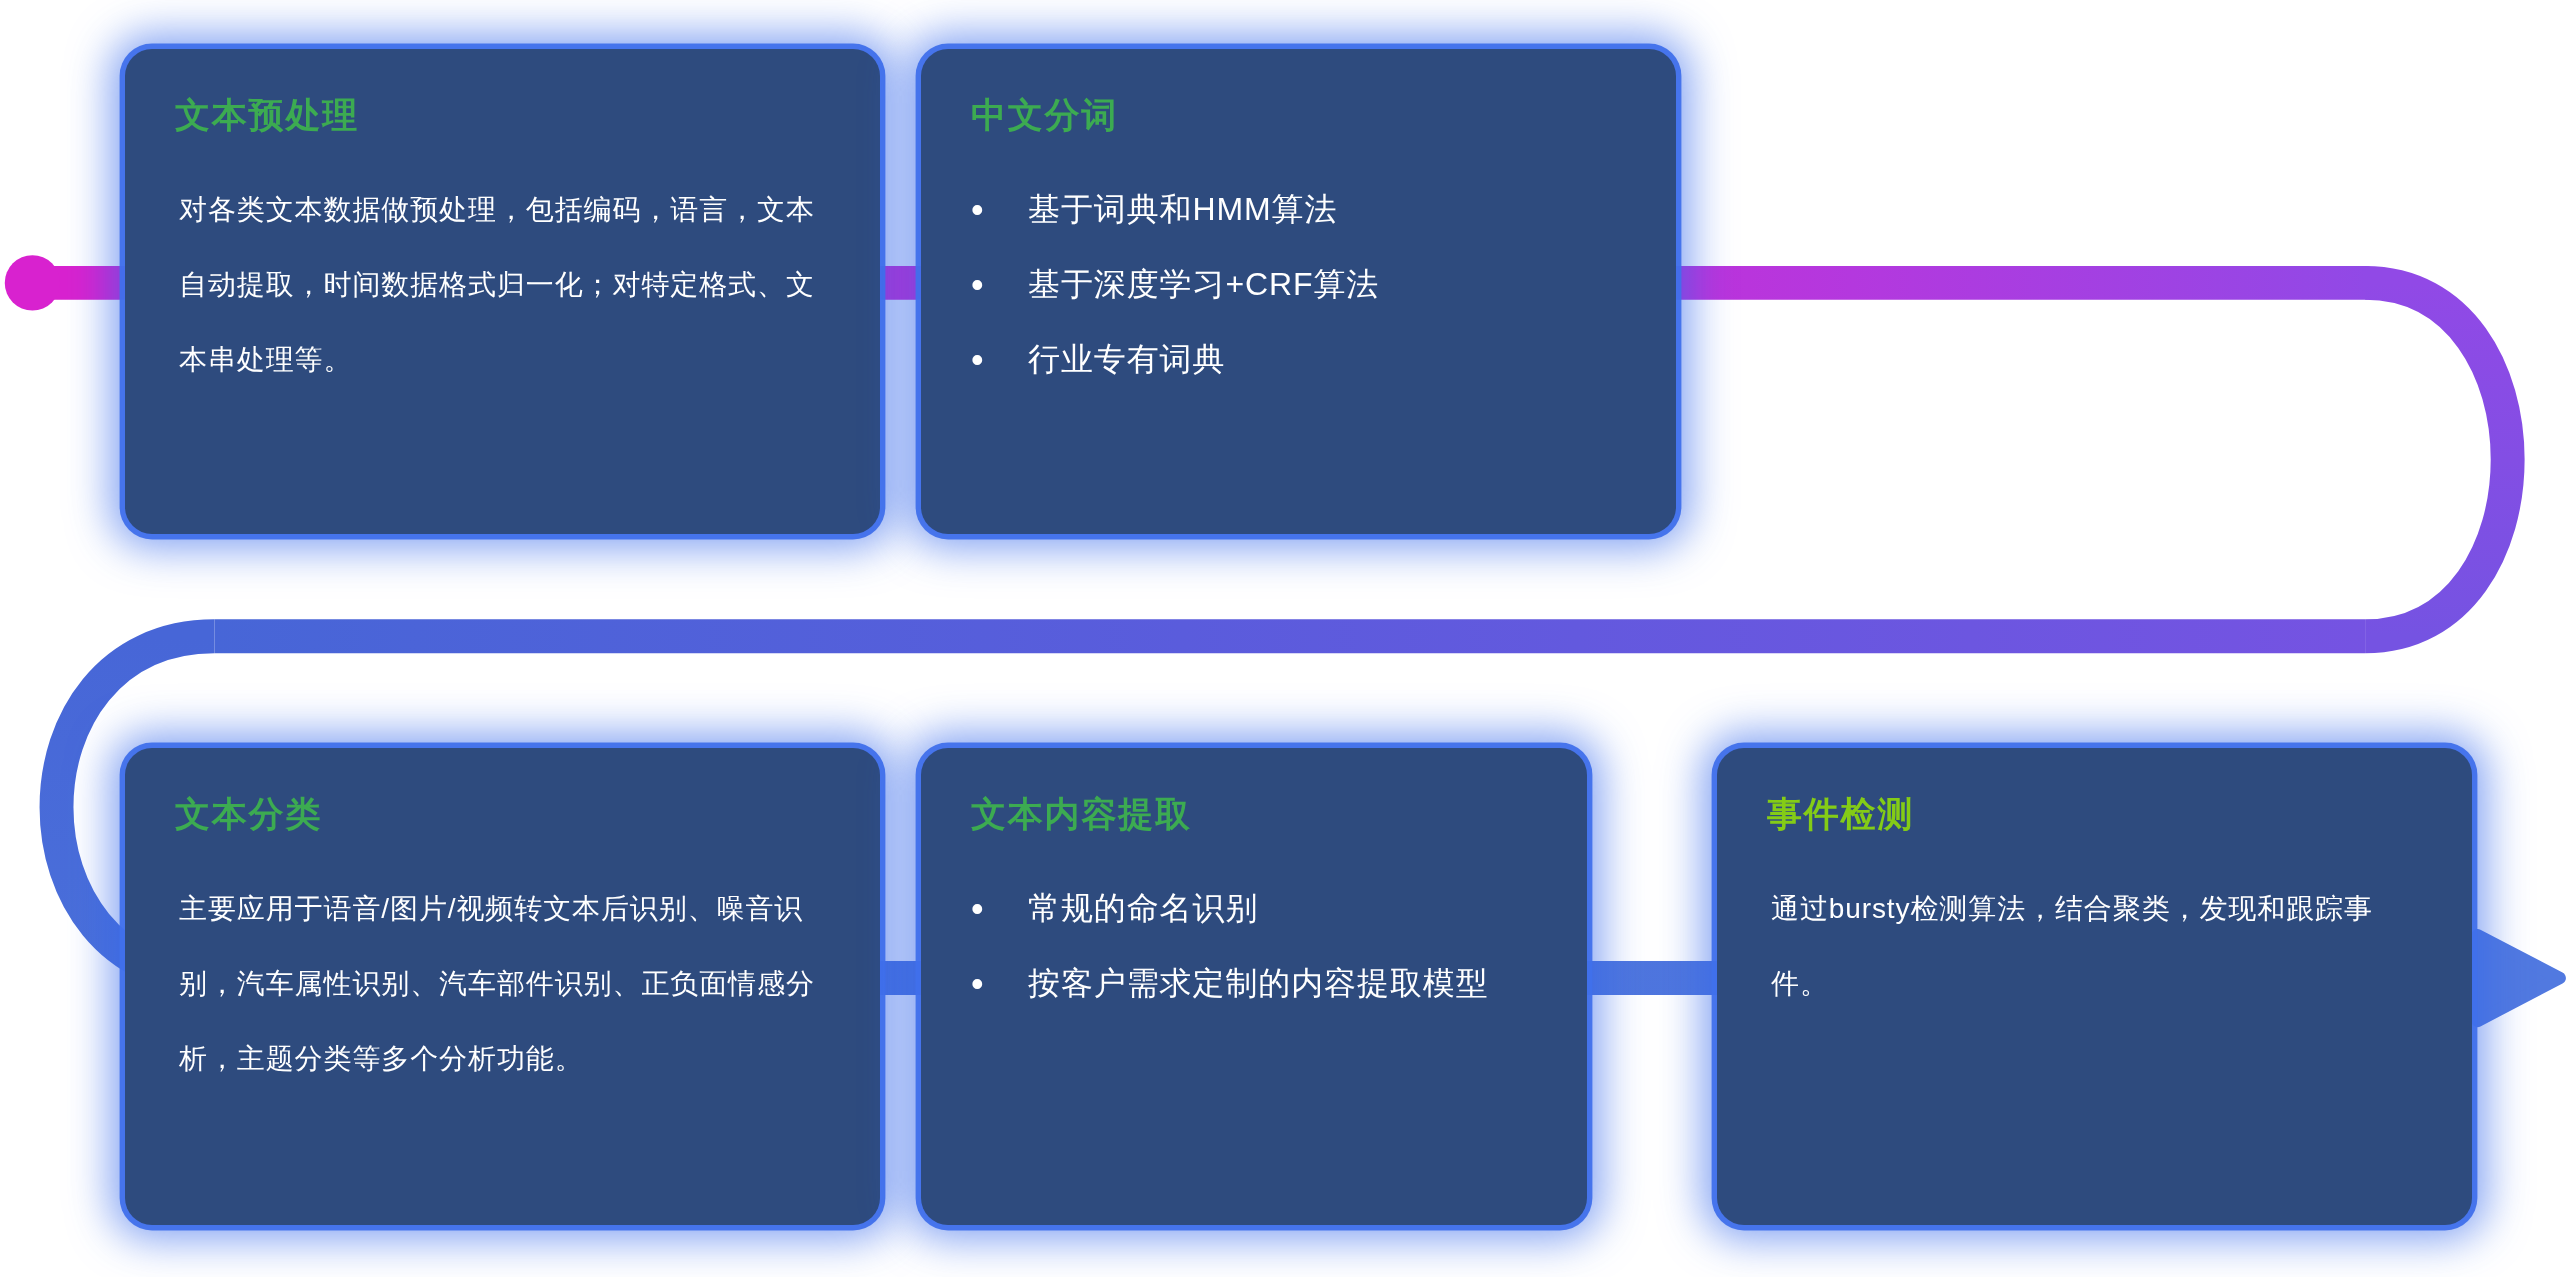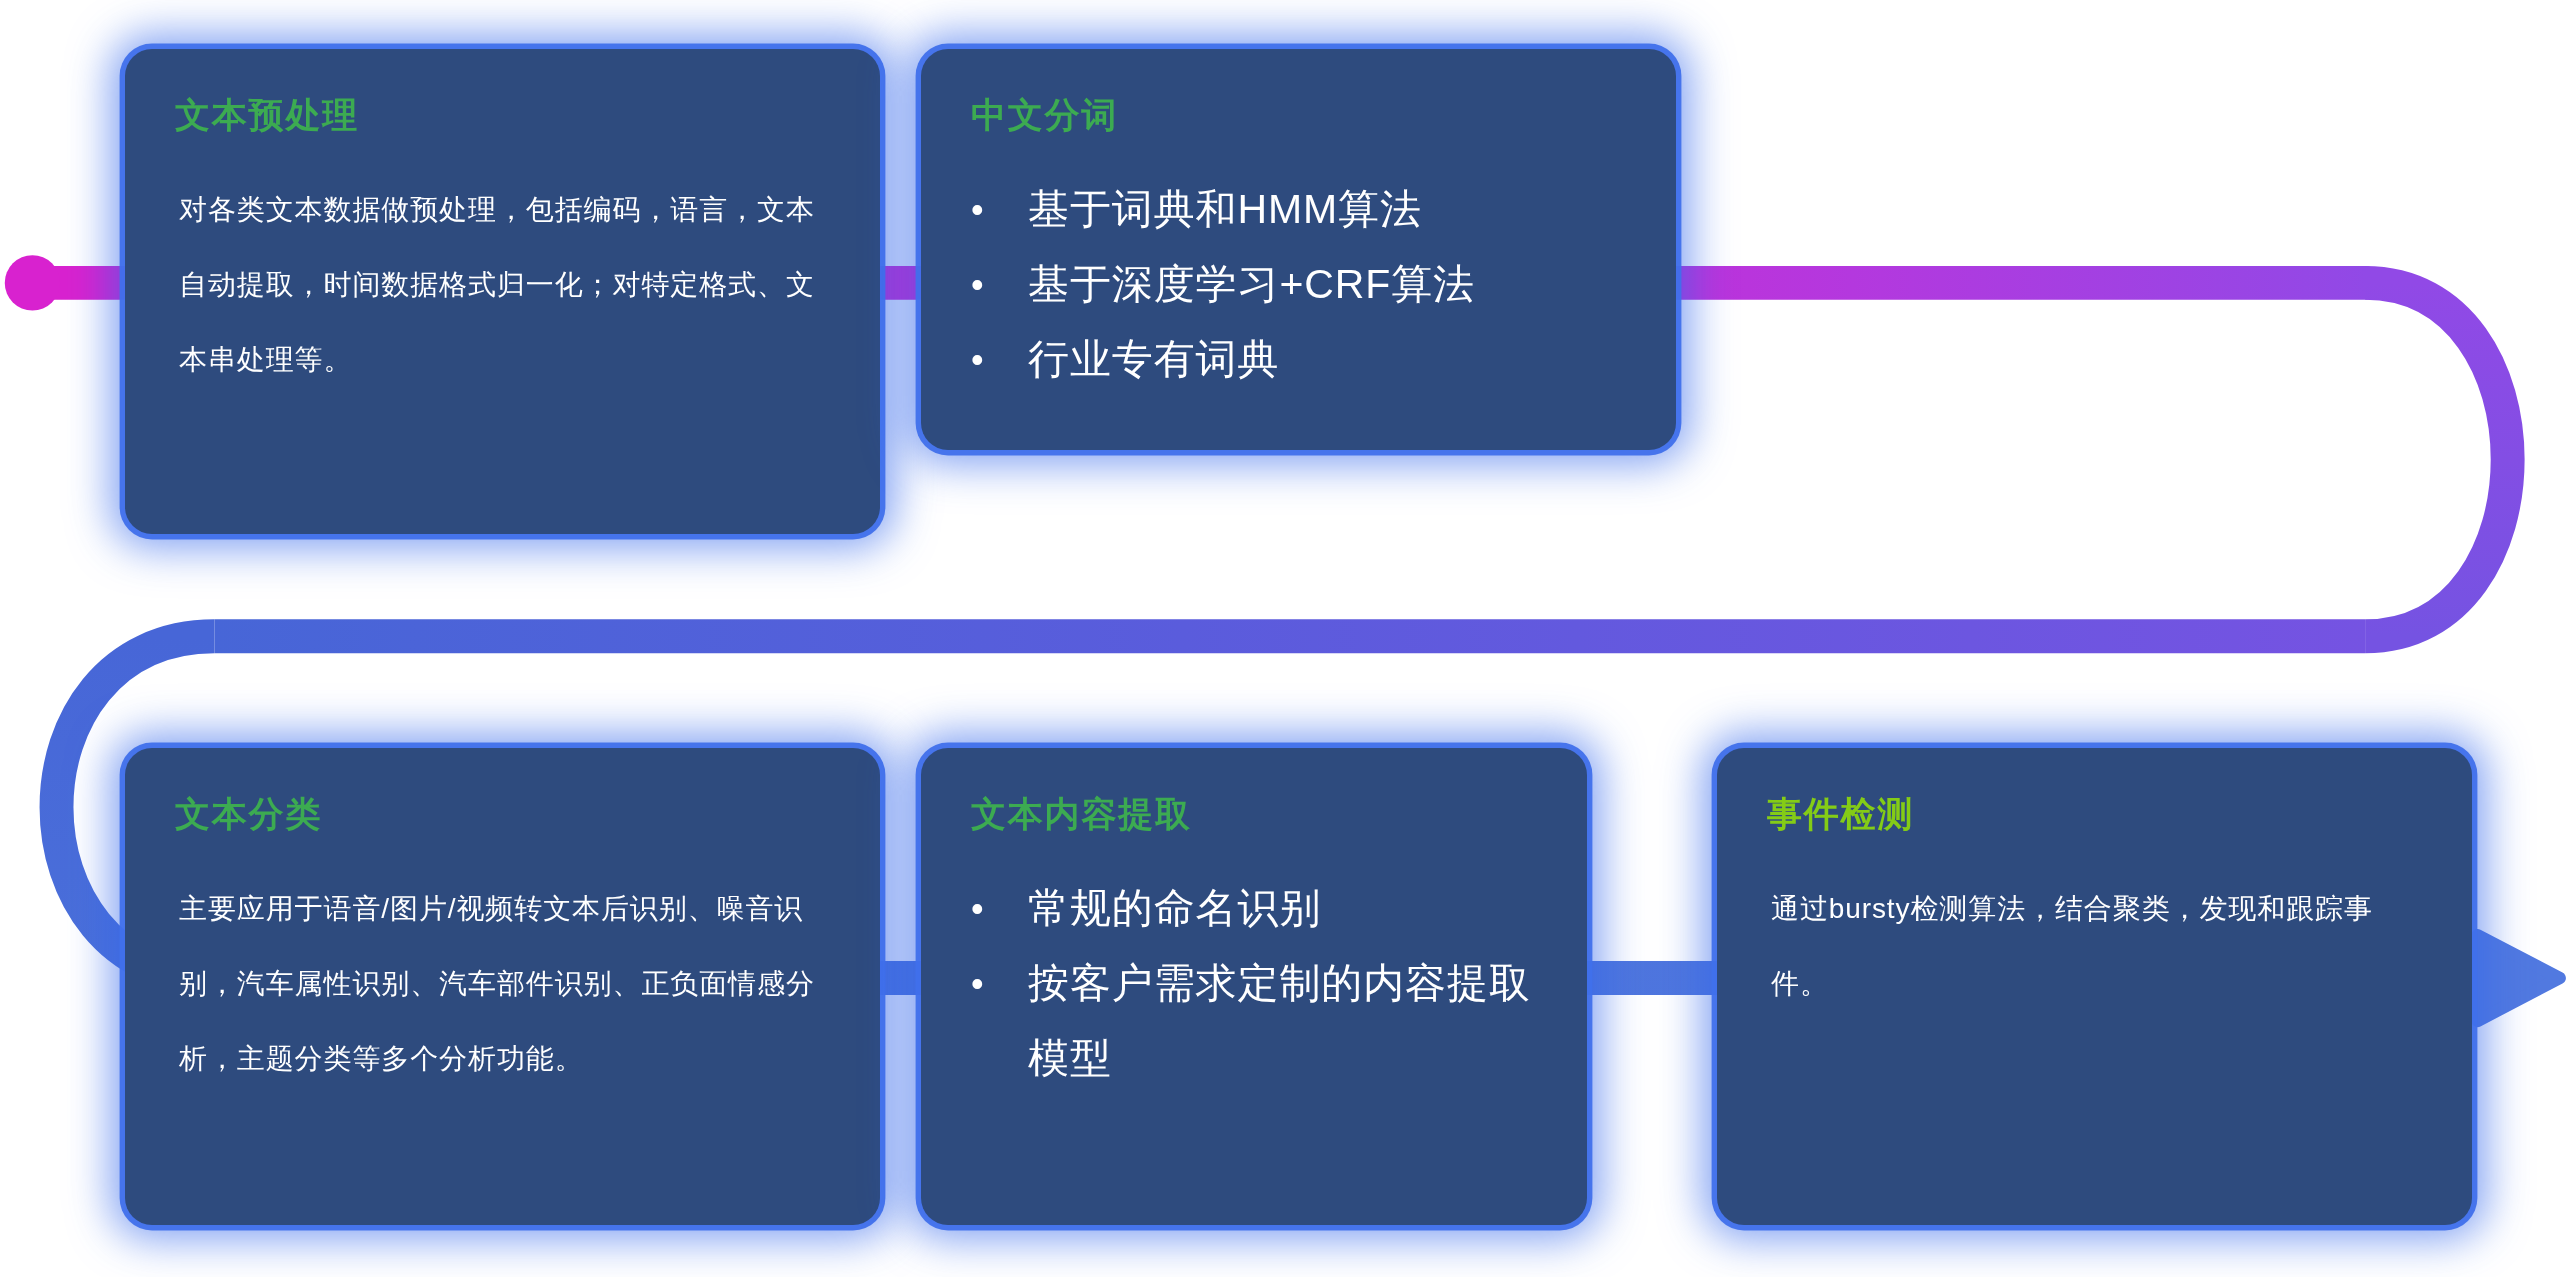--- a/index.html
+++ b/index.html
@@ -30,21 +30,21 @@
   .card{
     position:absolute;z-index:2;
     background:var(--card-bg);
     border-radius:27px;
     box-shadow:0 0 0 5.4px var(--card-glow-solid), 0 0 41px 14.3px var(--card-glow-soft);
     padding:45px 50px 36px 50px;
     box-sizing:border-box;
     color:var(--body-text);
   }
   .card1{left:125px;top:49px;width:755px;height:485px;}
-  .card2{left:921px;top:49px;width:755px;height:401px;}
+  .card2{left:921px;top:49px;width:755px;height:485px;}
   .card3{left:1717px;top:49px;width:755px;height:485px;}
   .card4{left:125px;top:748px;width:755px;height:477px;}
   .card5{left:921px;top:748px;width:666px;height:477px;}
   .card6{left:1717px;top:748px;width:755px;height:477px;}
   .card-title{
     margin:0 0 36px 0;
     font-size:35px;
     font-weight:700;
     letter-spacing:1.8px;
     line-height:1.2;
@@ -54,22 +54,22 @@
     font-size:28px;
     line-height:75px;
     letter-spacing:0.9px;
   }
   .card-bullets{
     list-style:none;
     margin:0;padding:0;
   }
   .card-bullets li{
     display:flex;
-    align-items:flex-start;
-    font-size:41px;
+    align-items:flex-end;
+    font-size:32px;
     line-height:75px;
     letter-spacing:0.9px;
   }
   .bullet-dot{
     flex:none;
     width:57px;
     font-size:36px;
   }
   .bullet-dot::before{content:"\2022";}
 </style>

